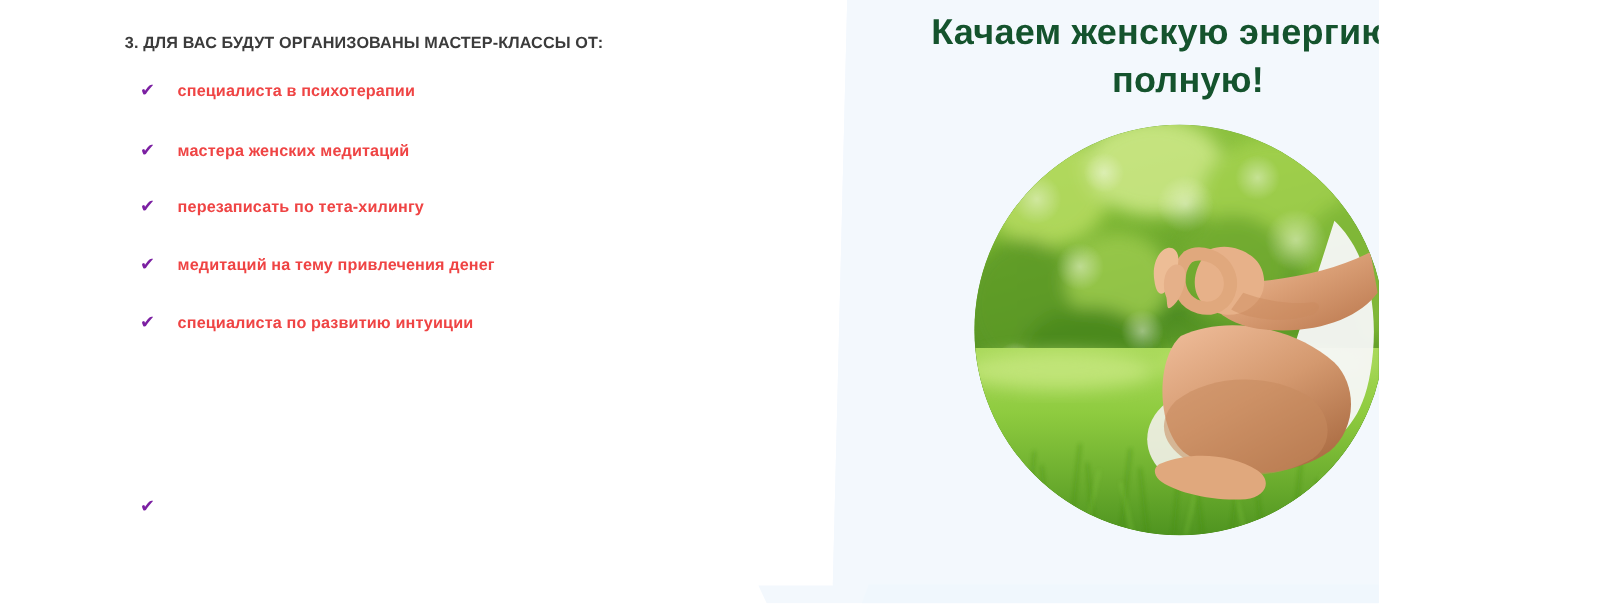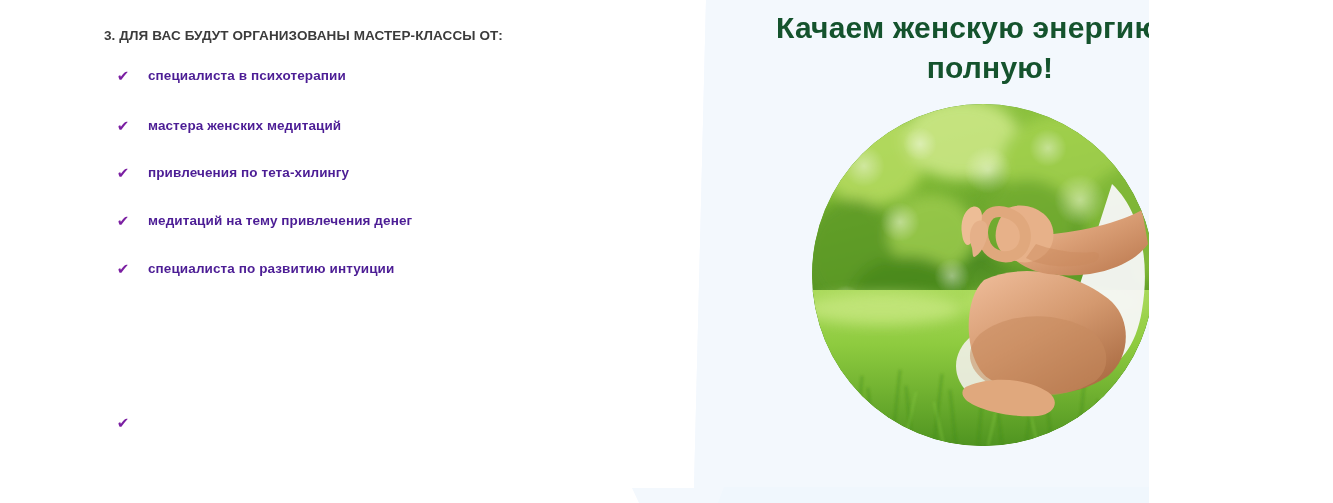--- a/index.html
+++ b/index.html
@@ -86,21 +86,21 @@
     line-height: 1;
     user-select: none;
   }
 
   .check-text {
     display: block;
     margin-left: 44px;
     font-size: 13.5px;
     font-weight: 700;
     line-height: 1.42;
-    color: #4c1d95;
+    color: #ef4444;
     letter-spacing: 0.1px;
   }
 
   
   .panel-title {
     position: absolute;
     left: 722px;
     top: 8px;
     width: 536px;
     text-align: center;
@@ -152,21 +152,21 @@
         <span class="check-text">специалиста в психотерапии</span>
       </li>
 
       <li class="check-item" style="top:116px;">
         <span class="check-icon" style="top:2px;">✔</span>
         <span class="check-text">мастера женских медитаций</span>
       </li>
 
       <li class="check-item" style="top:163px;">
         <span class="check-icon" style="top:2px;">✔</span>
-        <span class="check-text">привлечения по тета-хилингу</span>
+        <span class="check-text">перезаписать по тета-хилингу</span>
       </li>
 
       <li class="check-item" style="top:211px;">
         <span class="check-icon" style="top:2px;">✔</span>
         <span class="check-text">медитаций на тему привлечения денег</span>
       </li>
 
       <li class="check-item" style="top:259px;">
         <span class="check-icon" style="top:2px;">✔</span>
         <span class="check-text">специалиста по развитию интуиции</span>

